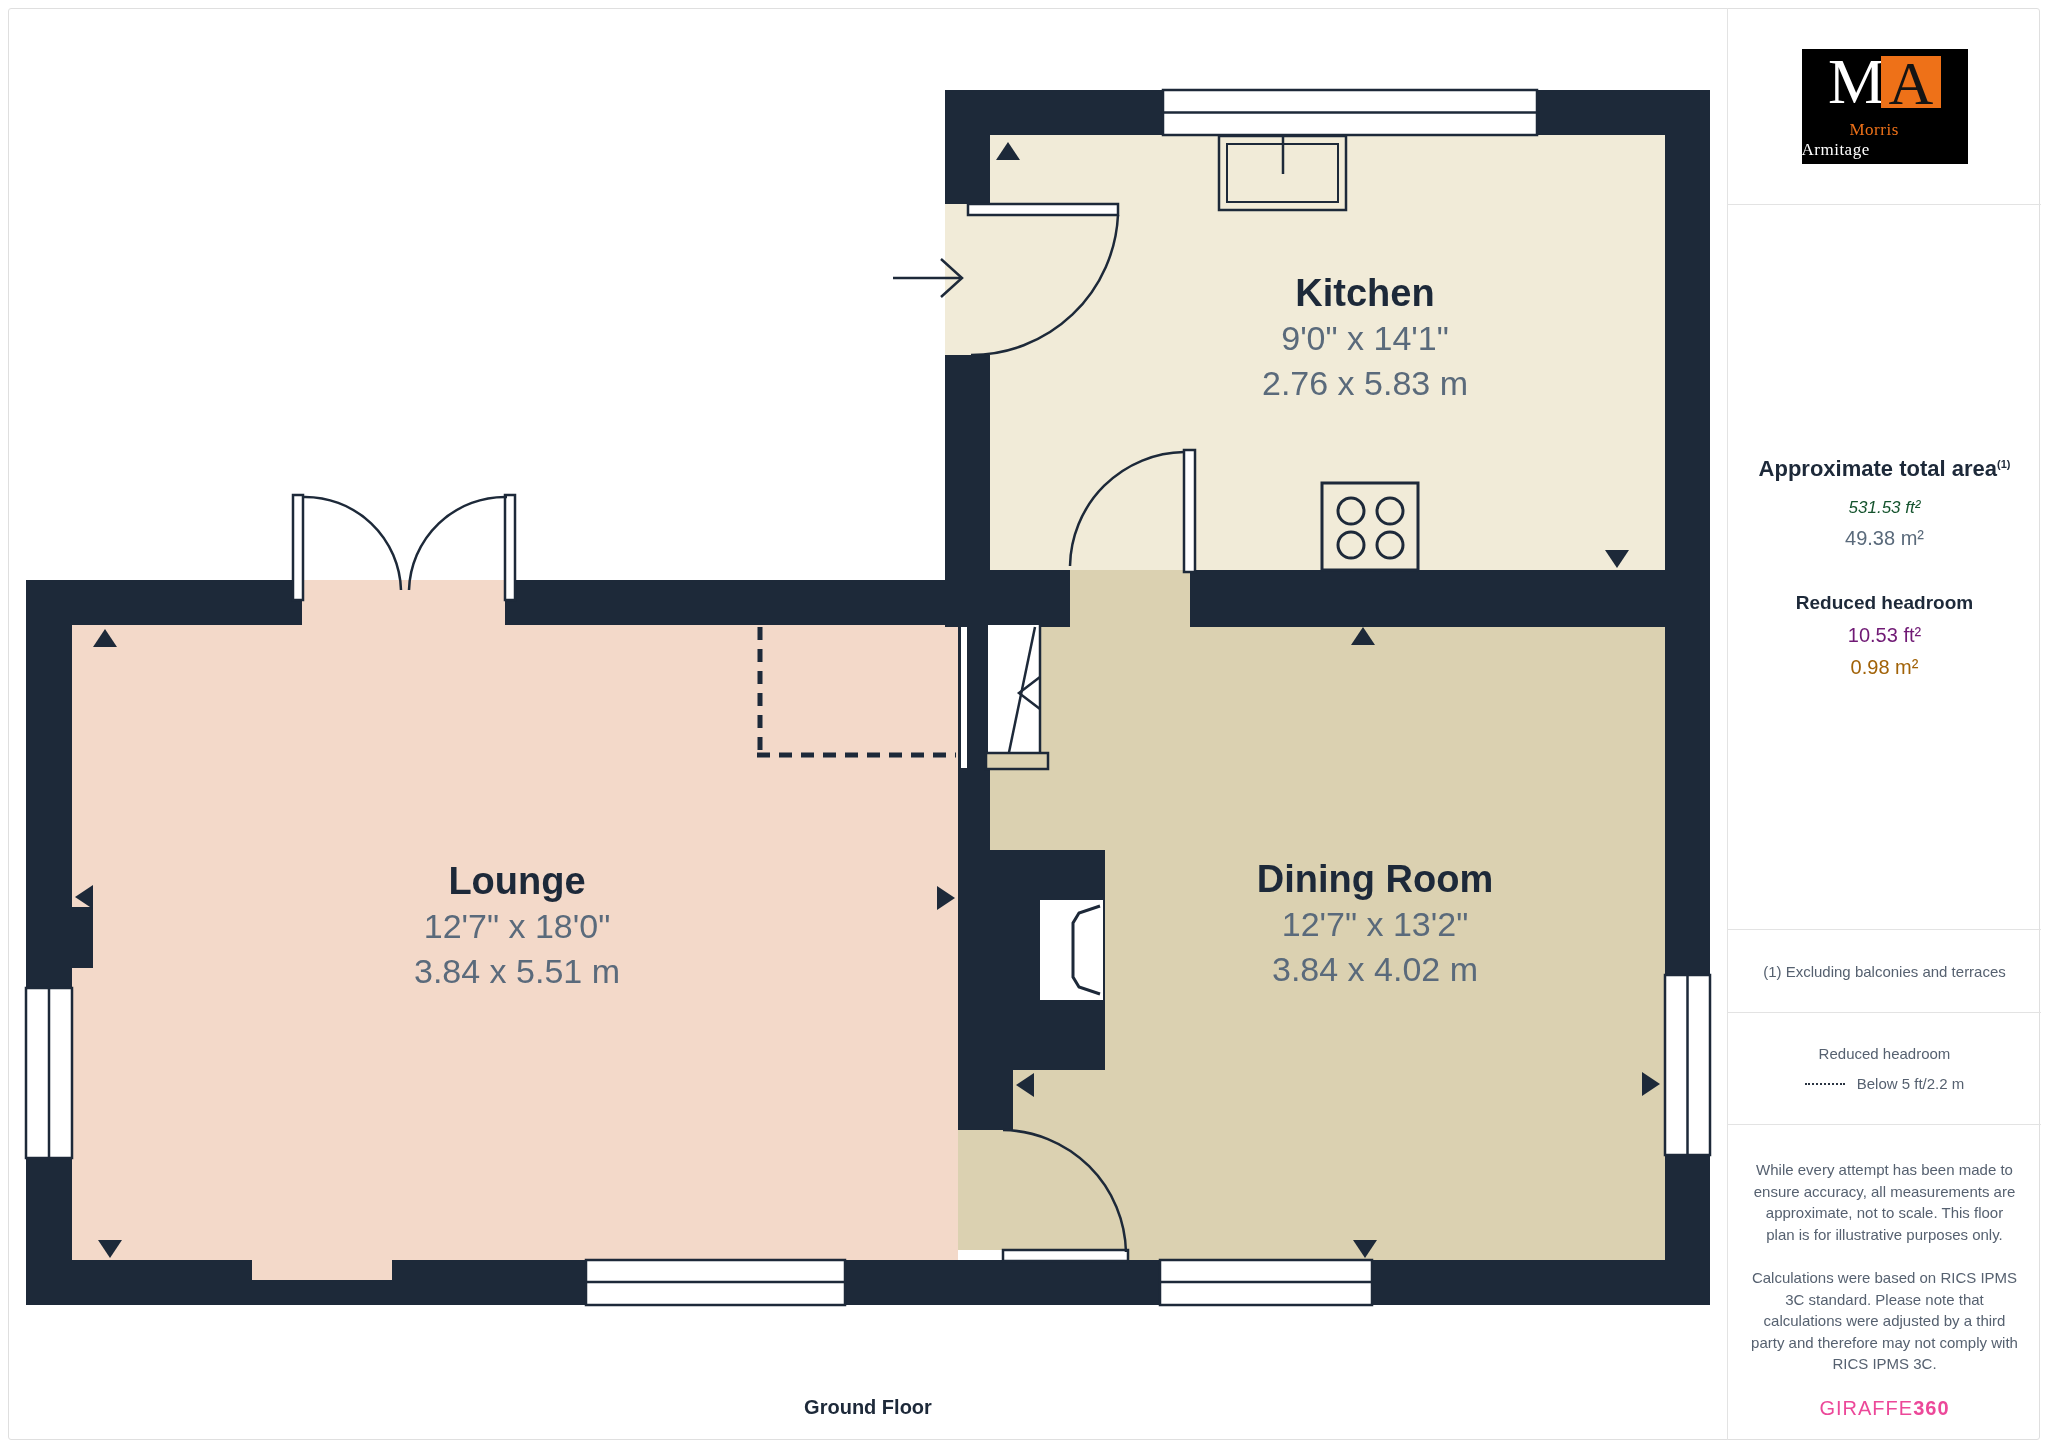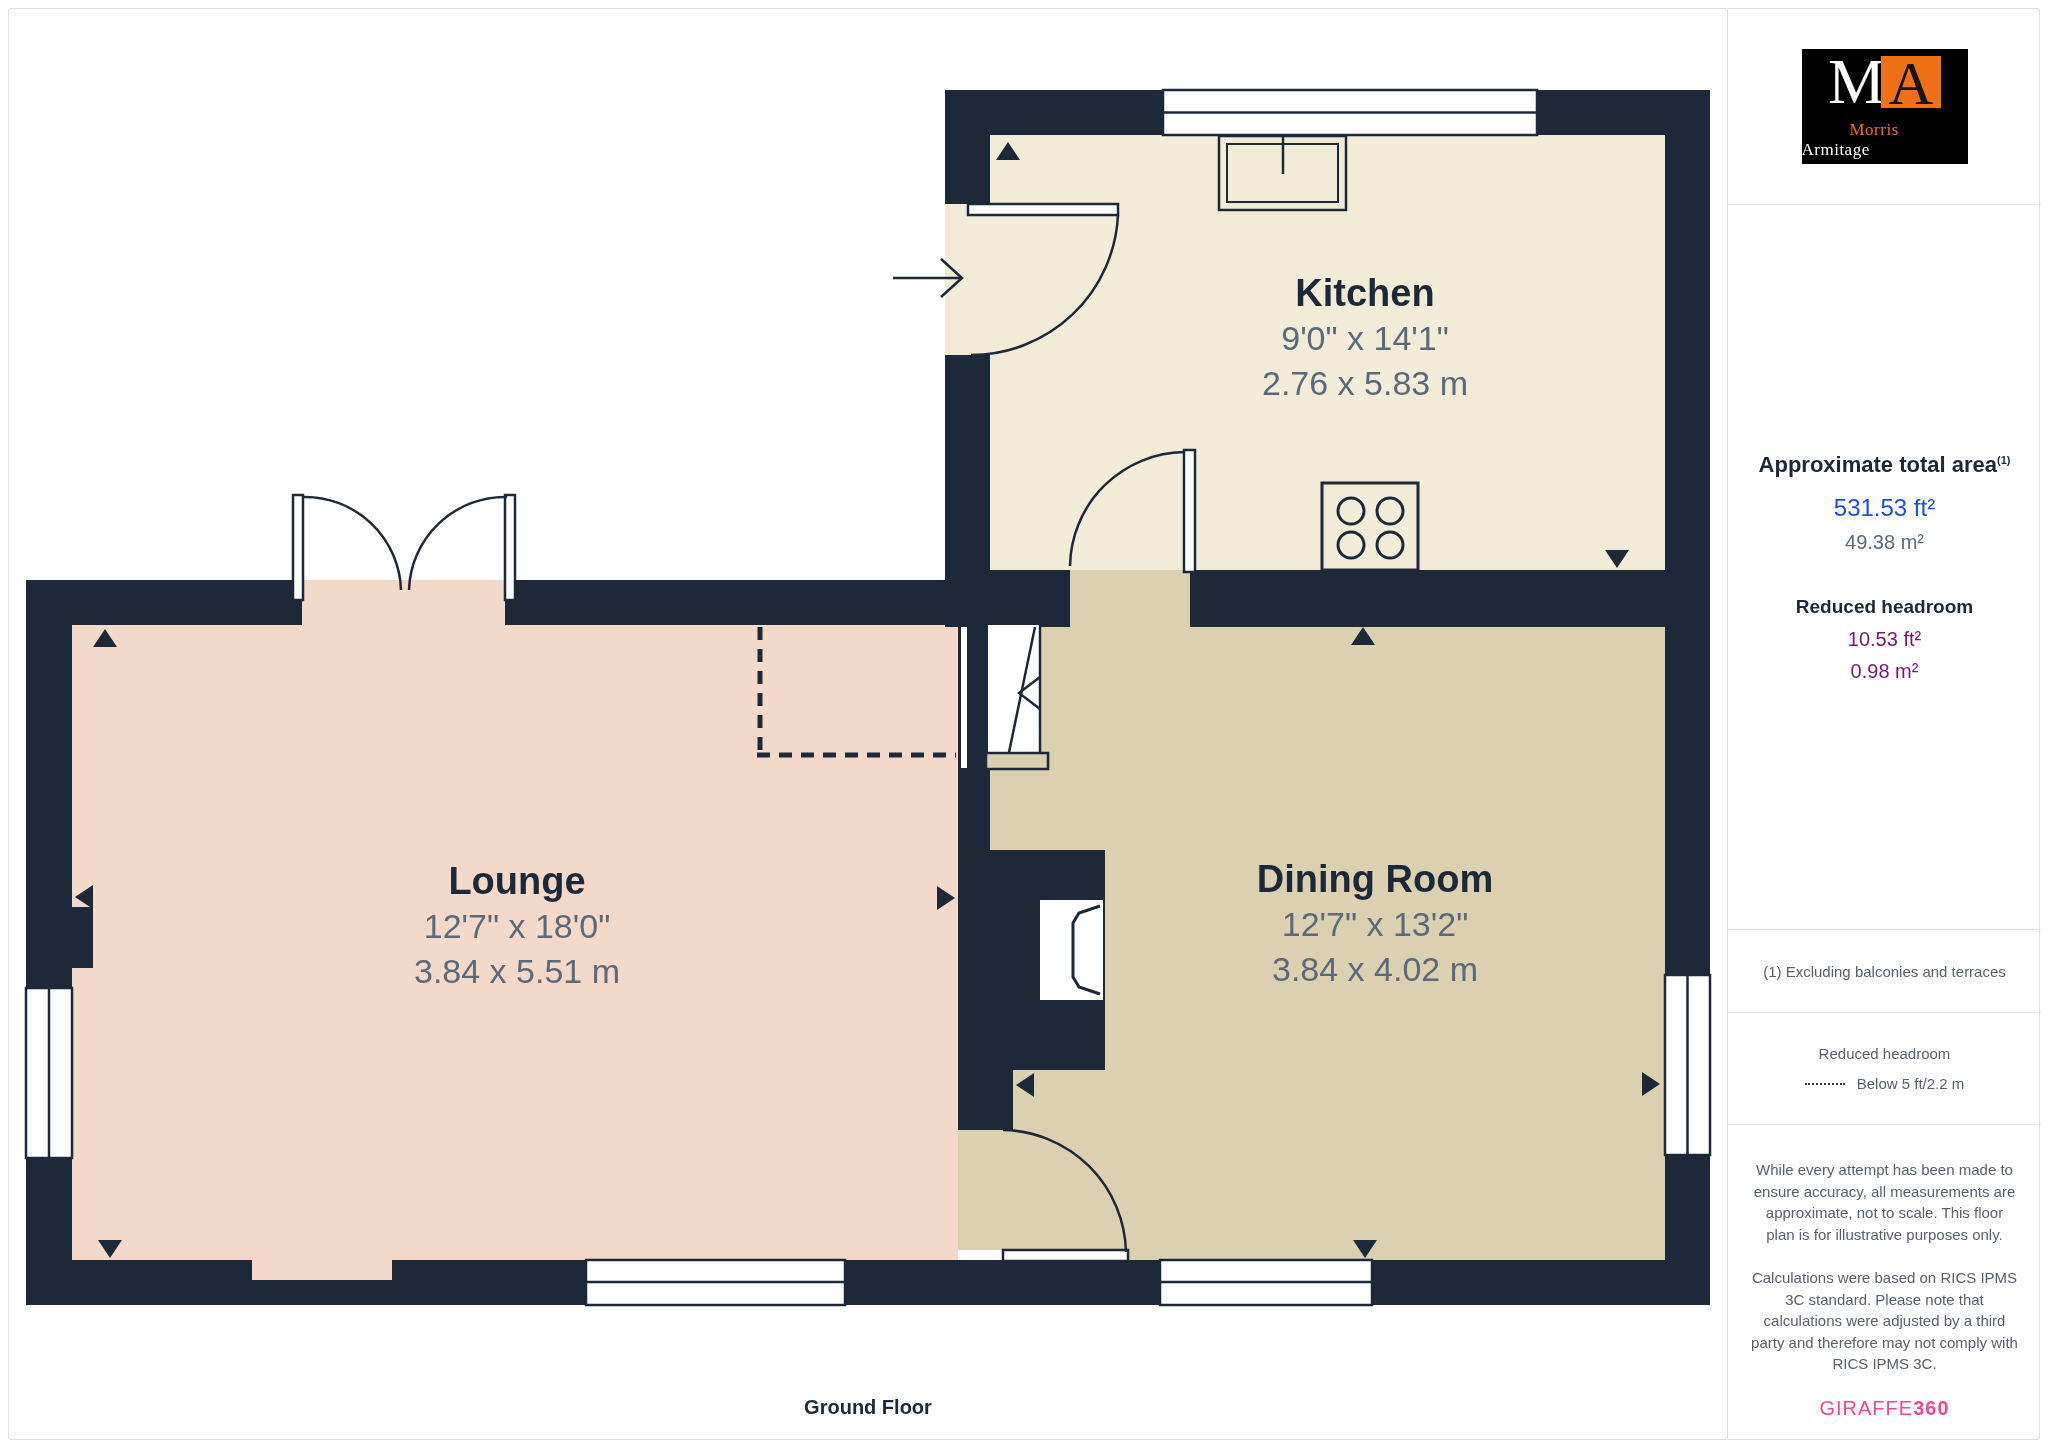--- a/index.html
+++ b/index.html
@@ -30,25 +30,25 @@
   .monogram .a-box{display:inline-block;width:60px;height:52px;background:#EE7118;
        margin-left:-4px;text-align:center;}
   .monogram .a-box .a{font-size:62px;line-height:54px;color:#141414;}
   .logo-name{font-size:17px;margin-top:8px;letter-spacing:0.5px;}
   .logo-name .first{color:#EE7118;margin-left:48px;}
   .logo-name .last{color:#fff;}
 
   #sb-area{height:725px;display:flex;flex-direction:column;align-items:center;justify-content:center;text-align:center;}
   #sb-area .area-title{font-size:22px;font-weight:bold;color:#1D2939;}
   #sb-area .area-title sup{font-size:11px;}
-  #sb-area .v1{font-size:24px;color:#1d4ed8;margin-top:16px;}
+  #sb-area .v1{font-size:17px;color:#14532d;margin-top:16px;font-style:italic;}
   #sb-area .v2{font-size:20px;color:#5A6A7B;margin-top:9px;}
   #sb-area .red-title{font-size:19px;font-weight:bold;color:#1D2939;margin-top:42px;}
   #sb-area .v3{font-size:20px;color:#701a75;margin-top:10px;}
-  #sb-area .v4{font-size:20px;color:#701a75;margin-top:9px;}
+  #sb-area .v4{font-size:20px;color:#a16207;margin-top:9px;}
 
   #sb-footnote{height:83px;display:flex;align-items:center;justify-content:center;
        font-size:15px;color:#566170;}
 
   #sb-legend{height:112px;display:flex;flex-direction:column;align-items:center;justify-content:center;
        font-size:15px;color:#566170;}
   #sb-legend .row{display:flex;align-items:center;margin-top:13px;}
   #sb-legend .dots{display:inline-block;width:40px;border-top:2px dotted #2A3442;margin-right:12px;}
 
   #sb-disclaimer{flex:1;text-align:center;padding:34px 22px 0;}

